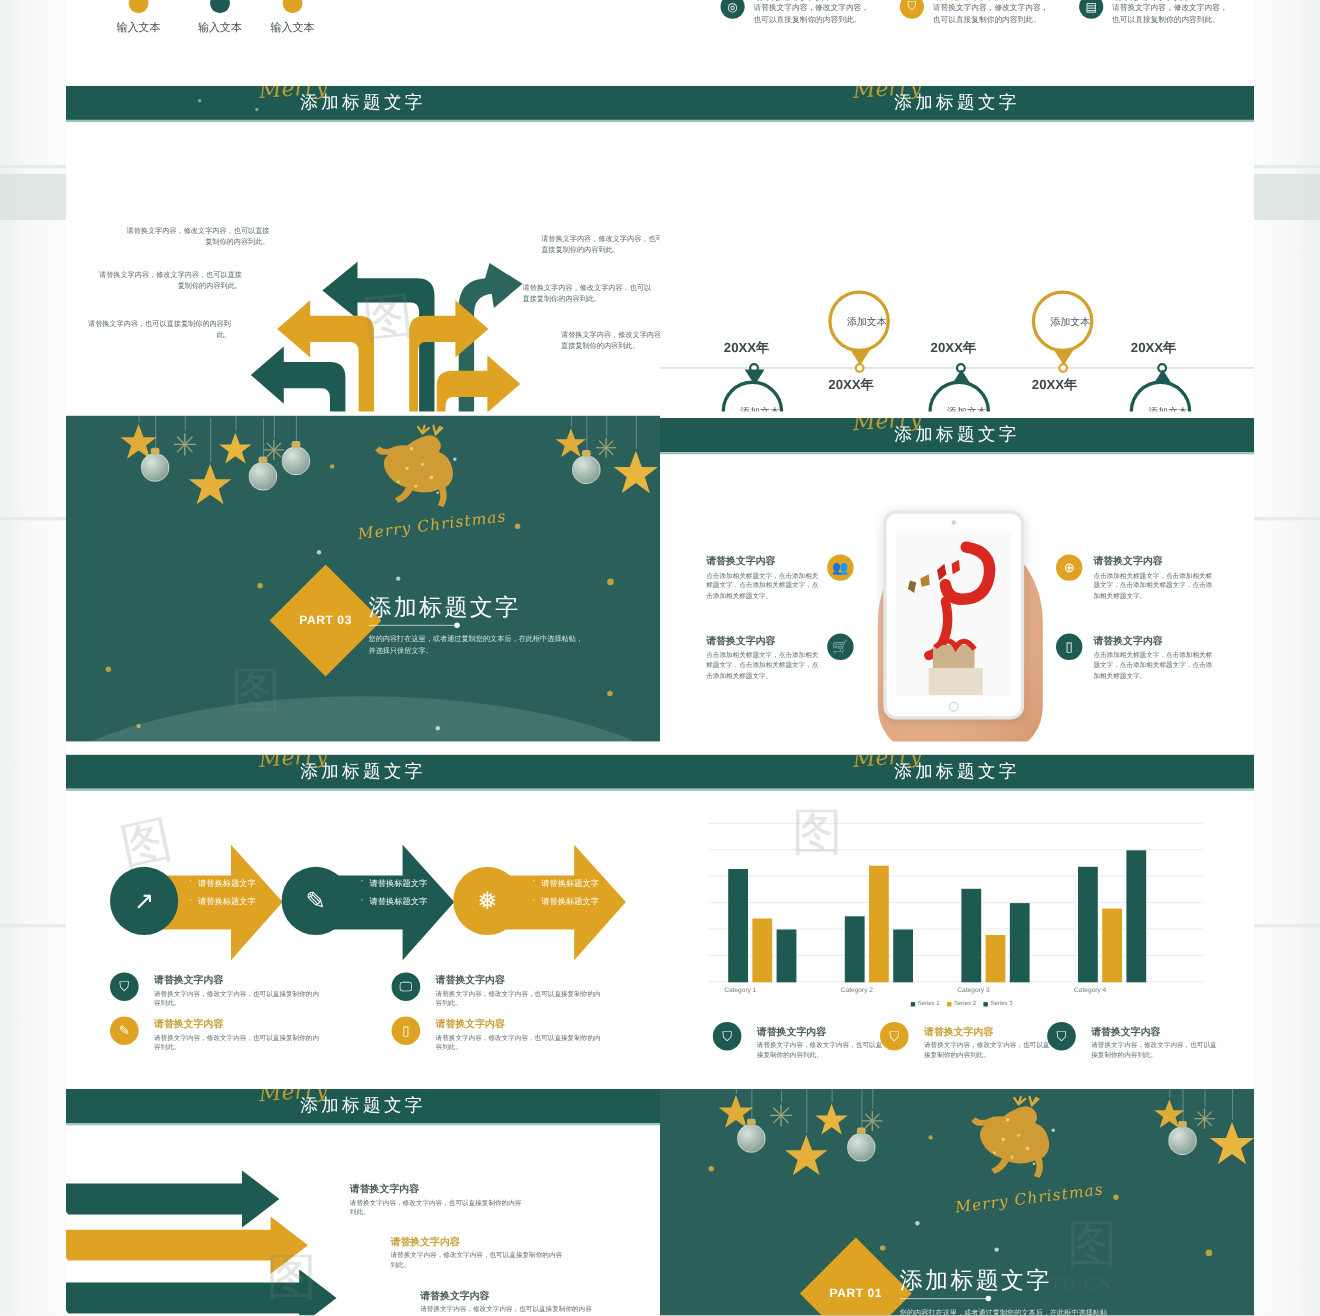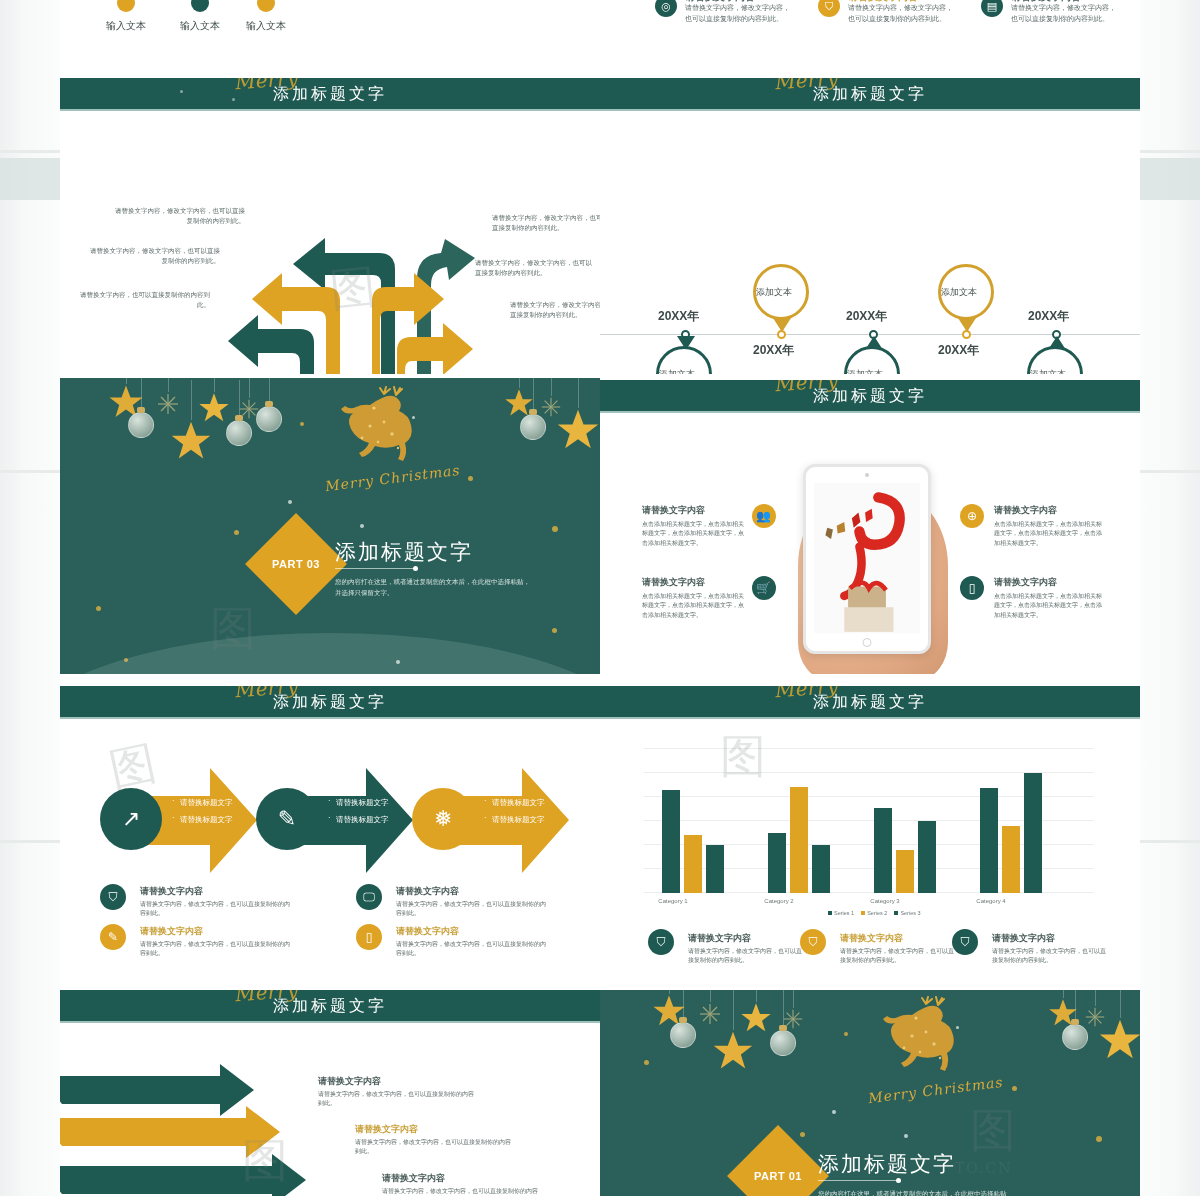--- a/index.html
+++ b/index.html
@@ -91,21 +91,21 @@
   .chip.teal { background:#1f5a52; }
   .chip.gold { background:#dfa323; }
 
   
   .tl-axis { position:absolute; height:1px; background:#c9d2d1; }
   .tl-node { position:absolute; width:9px; height:9px; border-radius:50%;
              background:#fff; }
   .tl-node.teal { border:2px solid #1f5a52; }
   .tl-node.gold { border:2px solid #dfa323; }
   .tl-bub { position:absolute; border-radius:50%; display:flex;
-            align-items:center; justify-content:flex-start; background:#fff; }
+            align-items:center; justify-content:flex-end; background:#fff; }
   .tl-bub.gold { border:3px solid #d2a02c; color:#4a5653; }
   .tl-bub.teal { border:3px solid #1f5a52; color:#4a5653; }
   .tl-tip { position:absolute; width:0; height:0; }
   .tl-year { position:absolute; font-weight:bold; color:#3d4a48; }
 
   
   .ch-grid { position:absolute; left:0; right:0; height:1px; background:#eceeee; }
   .bar { position:absolute; bottom:0; }
   .bar.teal { background:#1f5a52; }
   .bar.gold { background:#dfa323; }

